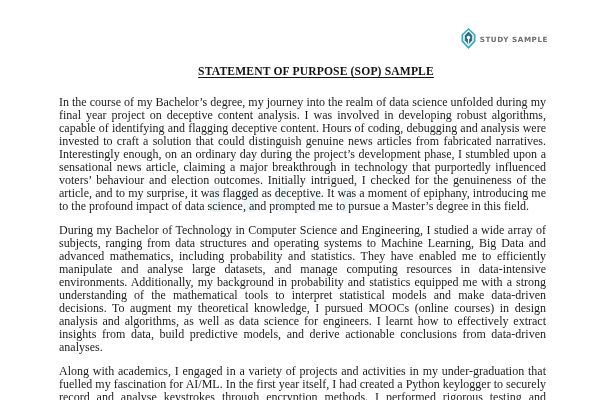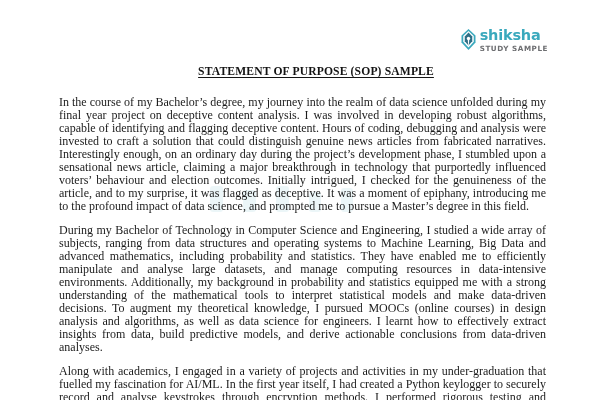--- a/index.html
+++ b/index.html
@@ -137,21 +137,20 @@
 
   <div class="doc-header">
     <svg class="brand-icon" viewBox="0 0 34 42">
       <path d="M17 0 L31 13 L31 27 L17 42 L3 27 L3 13 Z" fill="#3aa9bd"></path>
       <path d="M17 4 L27.5 14.2 L27.5 25.5 L17 37 L6.5 25.5 L6.5 14.2 Z" fill="#ffffff"></path>
       <path d="M17 7 L24.5 15 L24.5 24.5 L17 33 L9.5 24.5 L9.5 15 Z" fill="#2f6f86"></path>
       <circle cx="17" cy="19" r="3.4" fill="#ffffff"></circle>
       <path d="M15.6 22 L18.4 22 L17.6 32 L16.4 32 Z" fill="#ffffff"></path>
     </svg>
     <span class="brand-text">
-      <span class="brand-name">shiksha</span>
       <span class="brand-tagline">STUDY SAMPLE</span>
     </span>
   </div>
 
   <div class="doc-title">
     <span>STATEMENT OF PURPOSE (SOP) SAMPLE</span>
   </div>
 
   <div class="doc-body">
     <p class="doc-para">In the course of my Bachelor’s degree, my journey into the realm of data science unfolded during my final year project on deceptive content analysis. I was involved in developing robust algorithms, capable of identifying and flagging deceptive content. Hours of coding, debugging and analysis were invested to craft a solution that could distinguish genuine news articles from fabricated narratives. Interestingly enough, on an ordinary day during the project’s development phase, I stumbled upon a sensational news article, claiming a major breakthrough in technology that purportedly influenced voters’ behaviour and election outcomes. Initially intrigued, I checked for the genuineness of the article, and to my surprise, it was flagged as deceptive. It was a moment of epiphany, introducing me to the profound impact of data science, and prompted me to pursue a Master’s degree in this field.</p>

